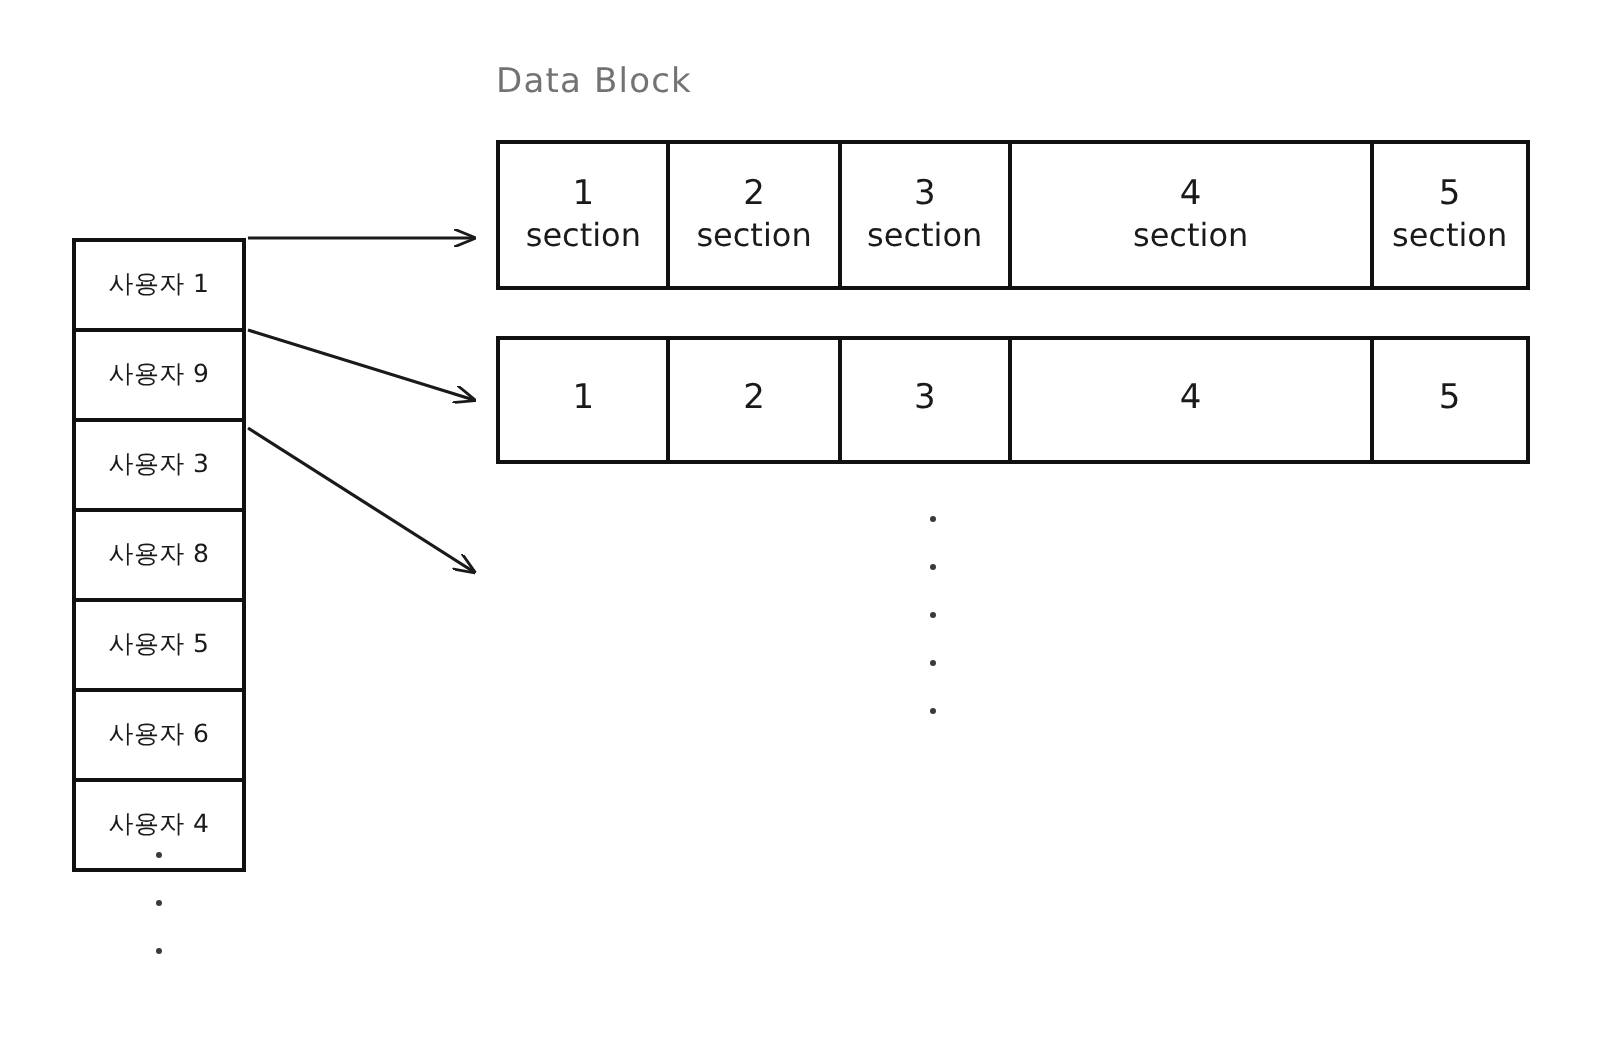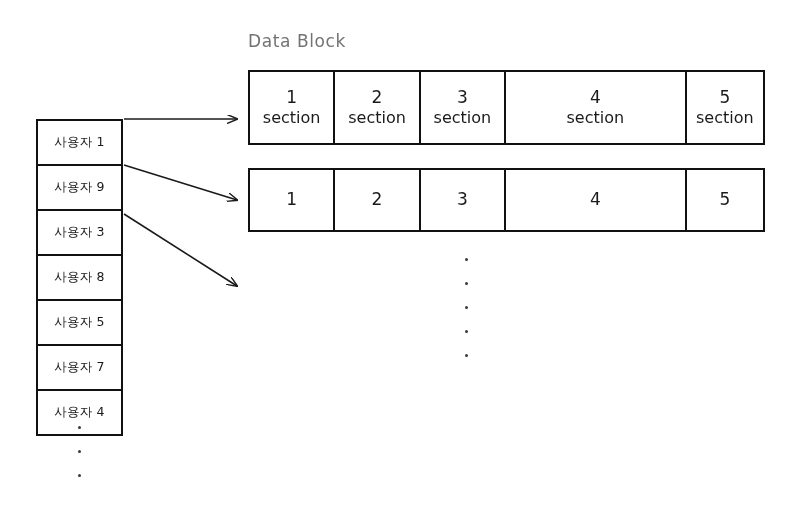--- a/index.html
+++ b/index.html
@@ -141,21 +141,21 @@
 <div id="canvas">
 
   <div id="data-block-title">Data Block</div>
 
   <div id="user-column">
     <div class="user-cell">사용자 1</div>
     <div class="user-cell">사용자 9</div>
     <div class="user-cell">사용자 3</div>
     <div class="user-cell">사용자 8</div>
     <div class="user-cell">사용자 5</div>
-    <div class="user-cell">사용자 7</div>
+    <div class="user-cell">사용자 6</div>
     <div class="user-cell">사용자 4</div>
   </div>
 
   <div class="dots-vertical" id="user-column-dots">
     <span class="dot"></span>
     <span class="dot"></span>
     <span class="dot"></span>
   </div>
 
   <div class="block-row" id="block-row-1">

